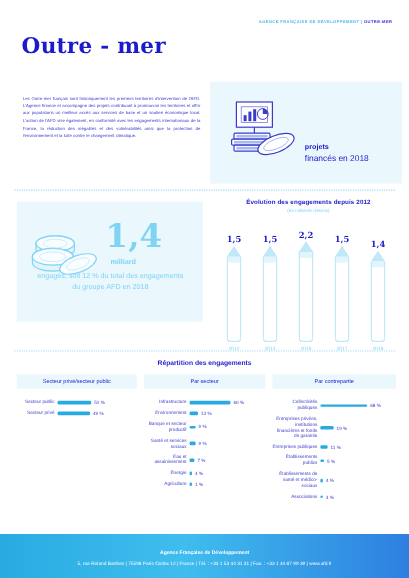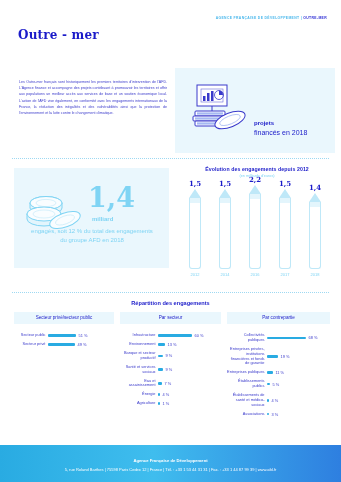--- a/index.html
+++ b/index.html
@@ -18,21 +18,21 @@
     color: #4BB8EC; font-weight: 700; white-space: nowrap;
   }
   .tagline .bold { color:#2B2BD4; }
   .title-wrap { position:absolute; top:28px; left:18px; }
   .title-l1 {
     font-size: 12px; font-weight: 700; color:#1B1BC9;
     letter-spacing:.2px; line-height:1.15;
   }
   .title-l2 {
     font-family:"DejaVu Serif", serif;
-    font-size: 12px; font-weight:700; color:#1B1BC9;
+    font-size: 18px; font-weight:700; color:#1B1BC9;
     letter-spacing:.2px; line-height:1.15; margin-top:1px;
   }
 
   
   .intro {
     position:absolute; left:19px; top:79px; width:148px;
     font-size:3.6px; line-height:1.72; color:#3A3ACB;
     text-align:justify;
   }
 
@@ -79,21 +79,21 @@
 
   
   .chart-box { position:absolute; left:178px; top:166px; width:158px; height:120px; }
   .chart-title {
     text-align:center; font-size:5.2px; font-weight:700; color:#1B1BC9;
     letter-spacing:.1px;
   }
   .chart-sub {
     text-align:center; font-size:3.8px; color:#7FD4F4; margin-top:2px;
   }
-  .bars { position:relative; height:95px; margin-top:4px; }
+  .bars { position:relative; height:95px; margin-top:20px; }
   .bar-col {
     position:absolute; bottom:0; width:26px; text-align:center;
   }
   .bar-val {
     font-family:"DejaVu Serif", serif;
     font-size:7px; font-weight:700; color:#1B1BC9; line-height:1;
     margin-bottom:2px;
   }
   .pencil { position:relative; margin:0 auto; width:12px; }
   .pencil-tip {

